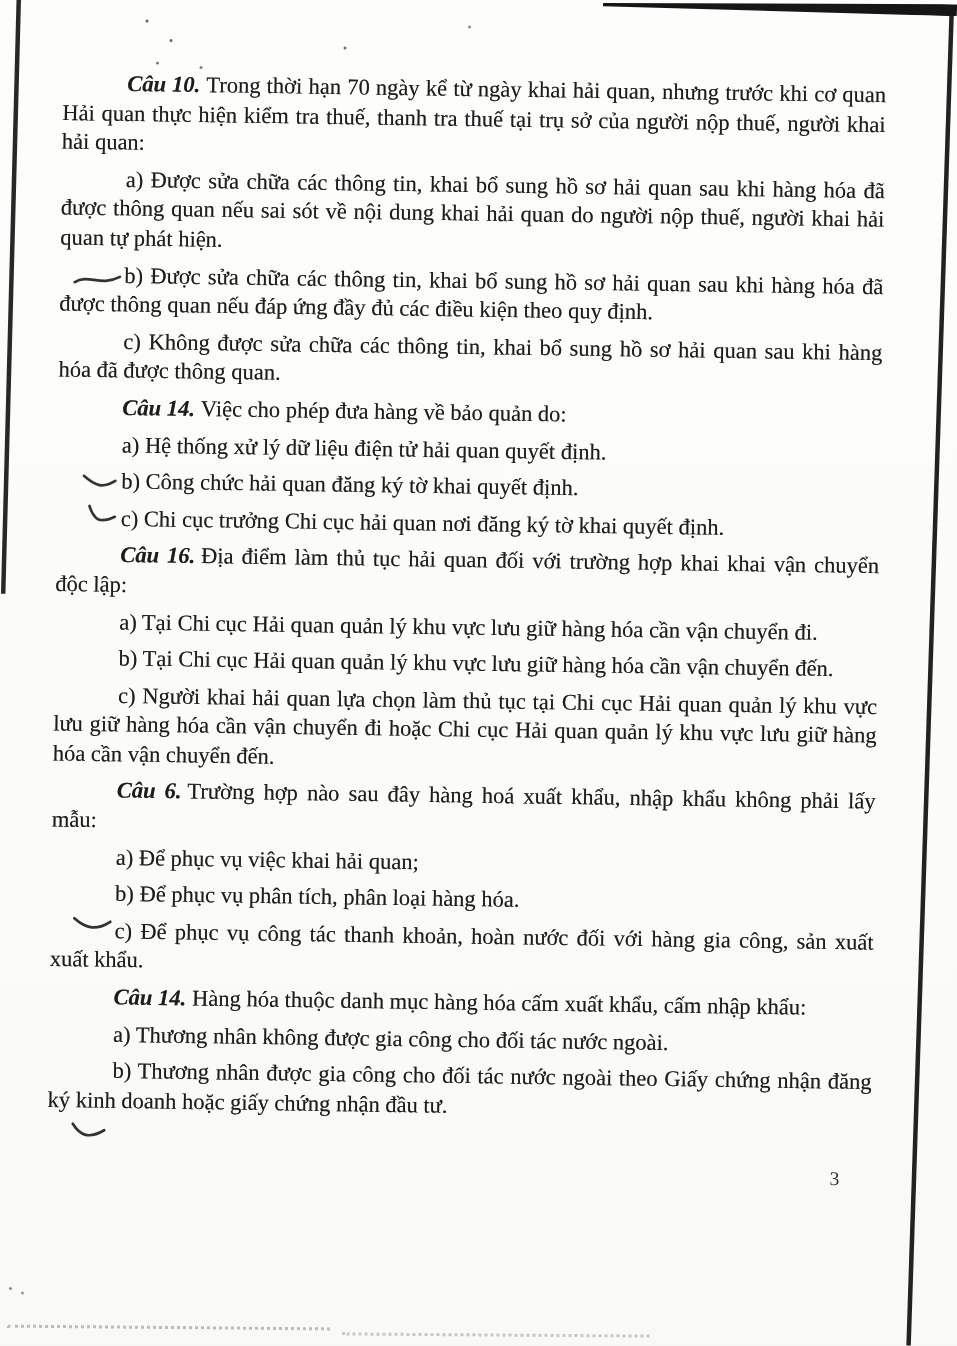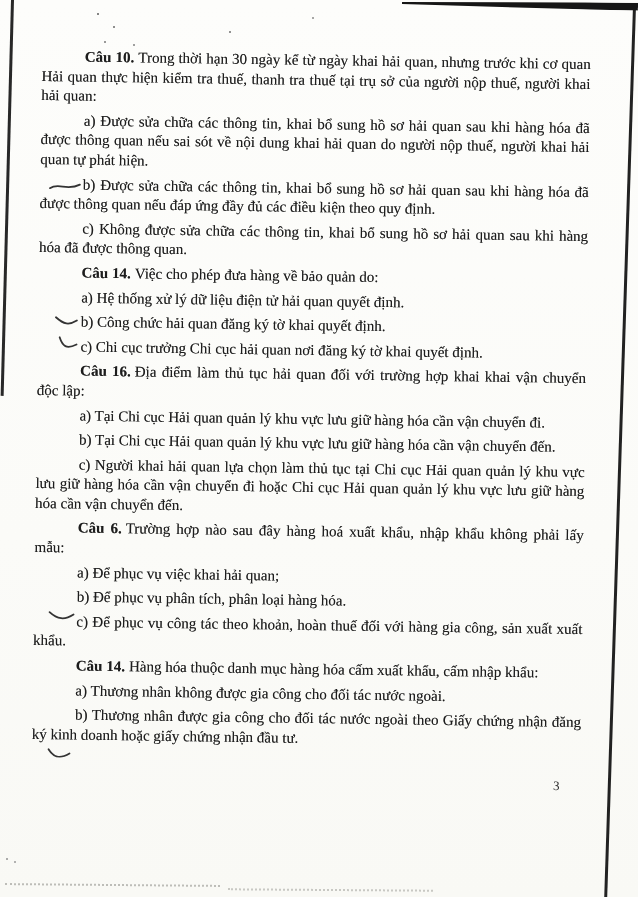--- a/index.html
+++ b/index.html
@@ -19,21 +19,21 @@
   .dotline{position:absolute;height:0;border-top:2px dotted #8d8d88;opacity:.55;}
   
   .content{
     position:absolute;left:42px;top:44px;width:549px;
     transform:rotate(0.85deg);transform-origin:0 0;
     color:#1d1d1d;font-size:15px;line-height:19.6px;
     text-align:justify;text-shadow:0 0 .4px rgba(20,20,20,.55);
   }
   .para{margin:0 0 5px 0;text-indent:43px;}
   .q-intro{margin-top:3px;}
-  .qlabel{font-weight:bold;padding-right:4px;}
+  .qlabel{font-weight:bold;padding-right:4px;font-style:italic;}
   .option{position:relative;}
   .pen{position:absolute;top:2px;left:14px;width:34px;height:14px;pointer-events:none;}
   .pen svg{display:block;overflow:visible;}
   .page-number{
     position:absolute;left:553px;top:778px;font-size:13px;color:#2e2e2e;
     transform:rotate(1deg);
   }
 </style>
 </head>
 <body>
@@ -51,21 +51,21 @@
   <div class="speck" style="left:229px;top:31px;width:2px;height:2px;background:#6f6f6f;"></div>
   <div class="speck" style="left:312px;top:17px;width:2px;height:2px;background:#8a8a8a;"></div>
   <div class="speck" style="left:6px;top:858px;width:2px;height:2px;background:#909090;"></div>
   <div class="speck" style="left:14px;top:861px;width:2px;height:2px;background:#9a9a9a;"></div>
 
   <div class="dotline" style="left:5px;top:884px;width:215px;transform:rotate(.5deg);"></div>
   <div class="dotline" style="left:228px;top:889px;width:205px;transform:rotate(.4deg);opacity:.45;"></div>
 
   <div class="content">
 
-    <div class="para q-intro"><span class="qlabel">Câu 10.</span><span>Trong thời hạn 30 ngày kể từ ngày khai hải quan, nhưng trước khi cơ quan Hải quan thực hiện kiểm tra thuế, thanh tra thuế tại trụ sở của người nộp thuế, người khai hải quan:</span></div>
+    <div class="para q-intro"><span class="qlabel">Câu 10.</span><span>Trong thời hạn 70 ngày kể từ ngày khai hải quan, nhưng trước khi cơ quan Hải quan thực hiện kiểm tra thuế, thanh tra thuế tại trụ sở của người nộp thuế, người khai hải quan:</span></div>
     <div class="para option"><span>a) Được sửa chữa các thông tin, khai bổ sung hồ sơ hải quan sau khi hàng hóa đã được thông quan nếu sai sót về nội dung khai hải quan do người nộp thuế, người khai hải quan tự phát hiện.</span></div>
     <div class="para option">
       <span class="pen" style="left:10px;top:4px;">
           <svg width="34" height="14" viewBox="0 0 34 14">
             <path d="M0,9 C9,3 17,12 30,5" fill="none" stroke="#333" stroke-width="1.8" stroke-linecap="round"></path>
           </svg>
         </span>
       <span>b) Được sửa chữa các thông tin, khai bổ sung hồ sơ hải quan sau khi hàng hóa đã được thông quan nếu đáp ứng đầy đủ các điều kiện theo quy định.</span>
     </div>
     <div class="para option"><span>c) Không được sửa chữa các thông tin, khai bổ sung hồ sơ hải quan sau khi hàng hóa đã được thông quan.</span></div>
@@ -96,21 +96,21 @@
 
     <div class="para q-intro"><span class="qlabel">Câu 6.</span><span>Trường hợp nào sau đây hàng hoá xuất khẩu, nhập khẩu không phải lấy mẫu:</span></div>
     <div class="para option"><span>a) Để phục vụ việc khai hải quan;</span></div>
     <div class="para option"><span>b) Để phục vụ phân tích, phân loại hàng hóa.</span></div>
     <div class="para option">
       <span class="pen" style="left:16px;top:-2px;">
           <svg width="26" height="14" viewBox="0 0 26 14">
             <path d="M0,2 C8,9 15,10 24,4" fill="none" stroke="#333" stroke-width="1.8" stroke-linecap="round"></path>
           </svg>
         </span>
-      <span>c) Để phục vụ công tác theo khoản, hoàn thuế đối với hàng gia công, sản xuất xuất khẩu.</span>
+      <span>c) Để phục vụ công tác thanh khoản, hoàn nước đối với hàng gia công, sản xuất xuất khẩu.</span>
     </div>
 
     <div class="para q-intro"><span class="qlabel">Câu 14.</span><span>Hàng hóa thuộc danh mục hàng hóa cấm xuất khẩu, cấm nhập khẩu:</span></div>
     <div class="para option"><span>a) Thương nhân không được gia công cho đối tác nước ngoài.</span></div>
     <div class="para option"><span>b) Thương nhân được gia công cho đối tác nước ngoài theo Giấy chứng nhận đăng ký kinh doanh hoặc giấy chứng nhận đầu tư.</span></div>
     <div class="para option">
       <span class="pen" style="left:16px;top:-1px;">
           <svg width="24" height="14" viewBox="0 0 24 14">
             <path d="M1,1 C6,9 12,11 22,5" fill="none" stroke="#333" stroke-width="1.8" stroke-linecap="round"></path>
           </svg>

